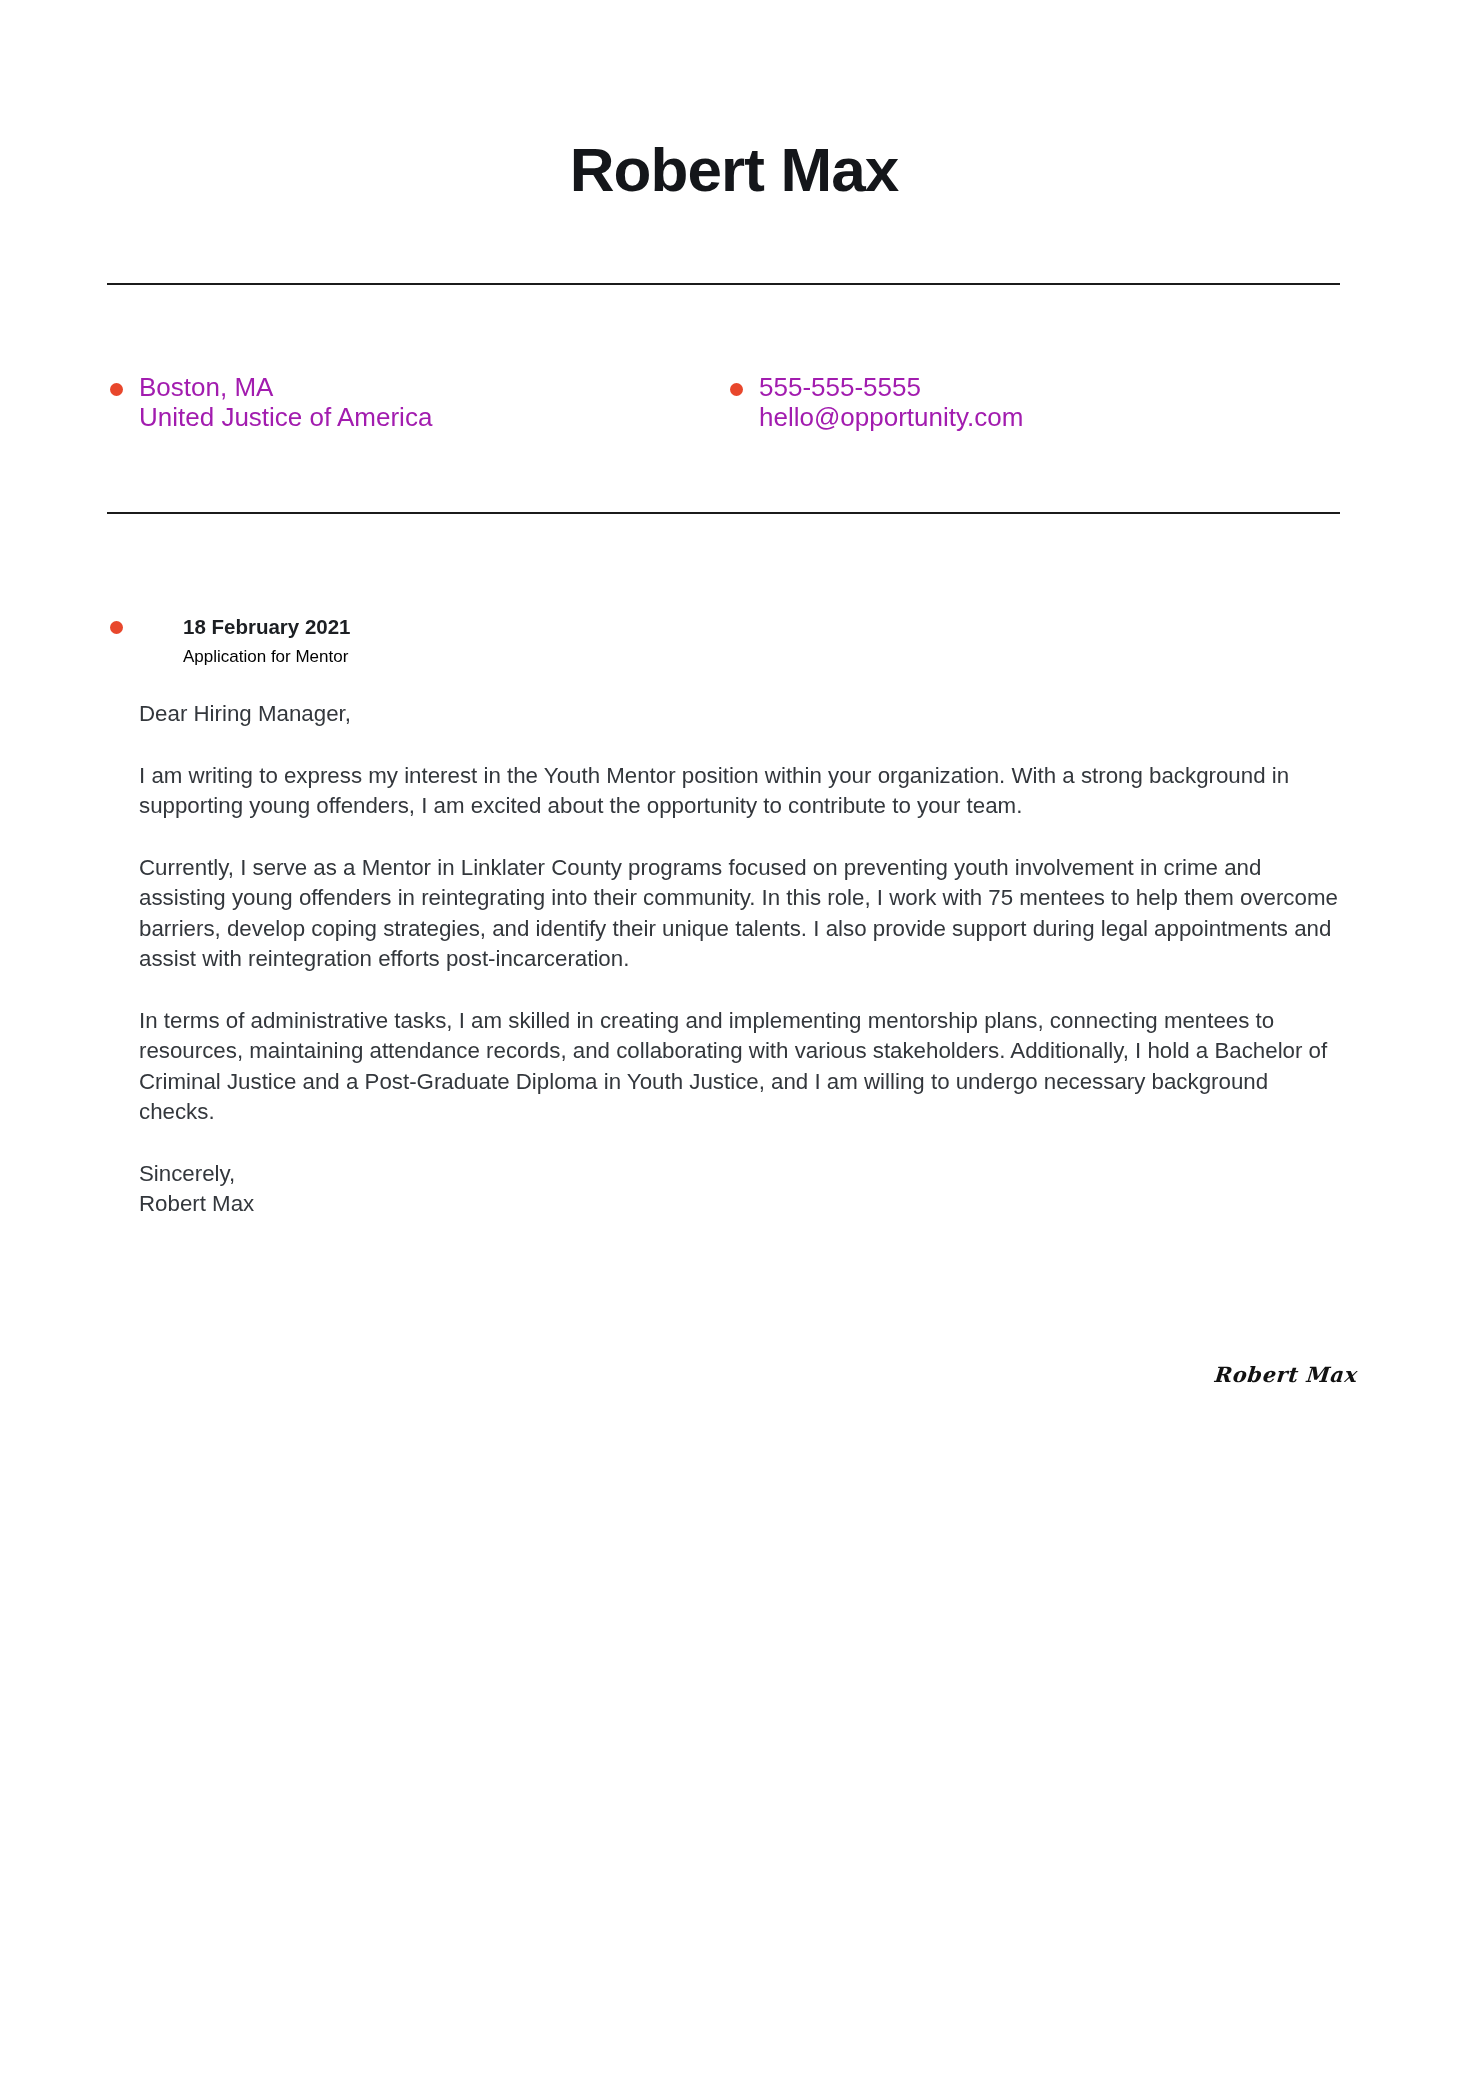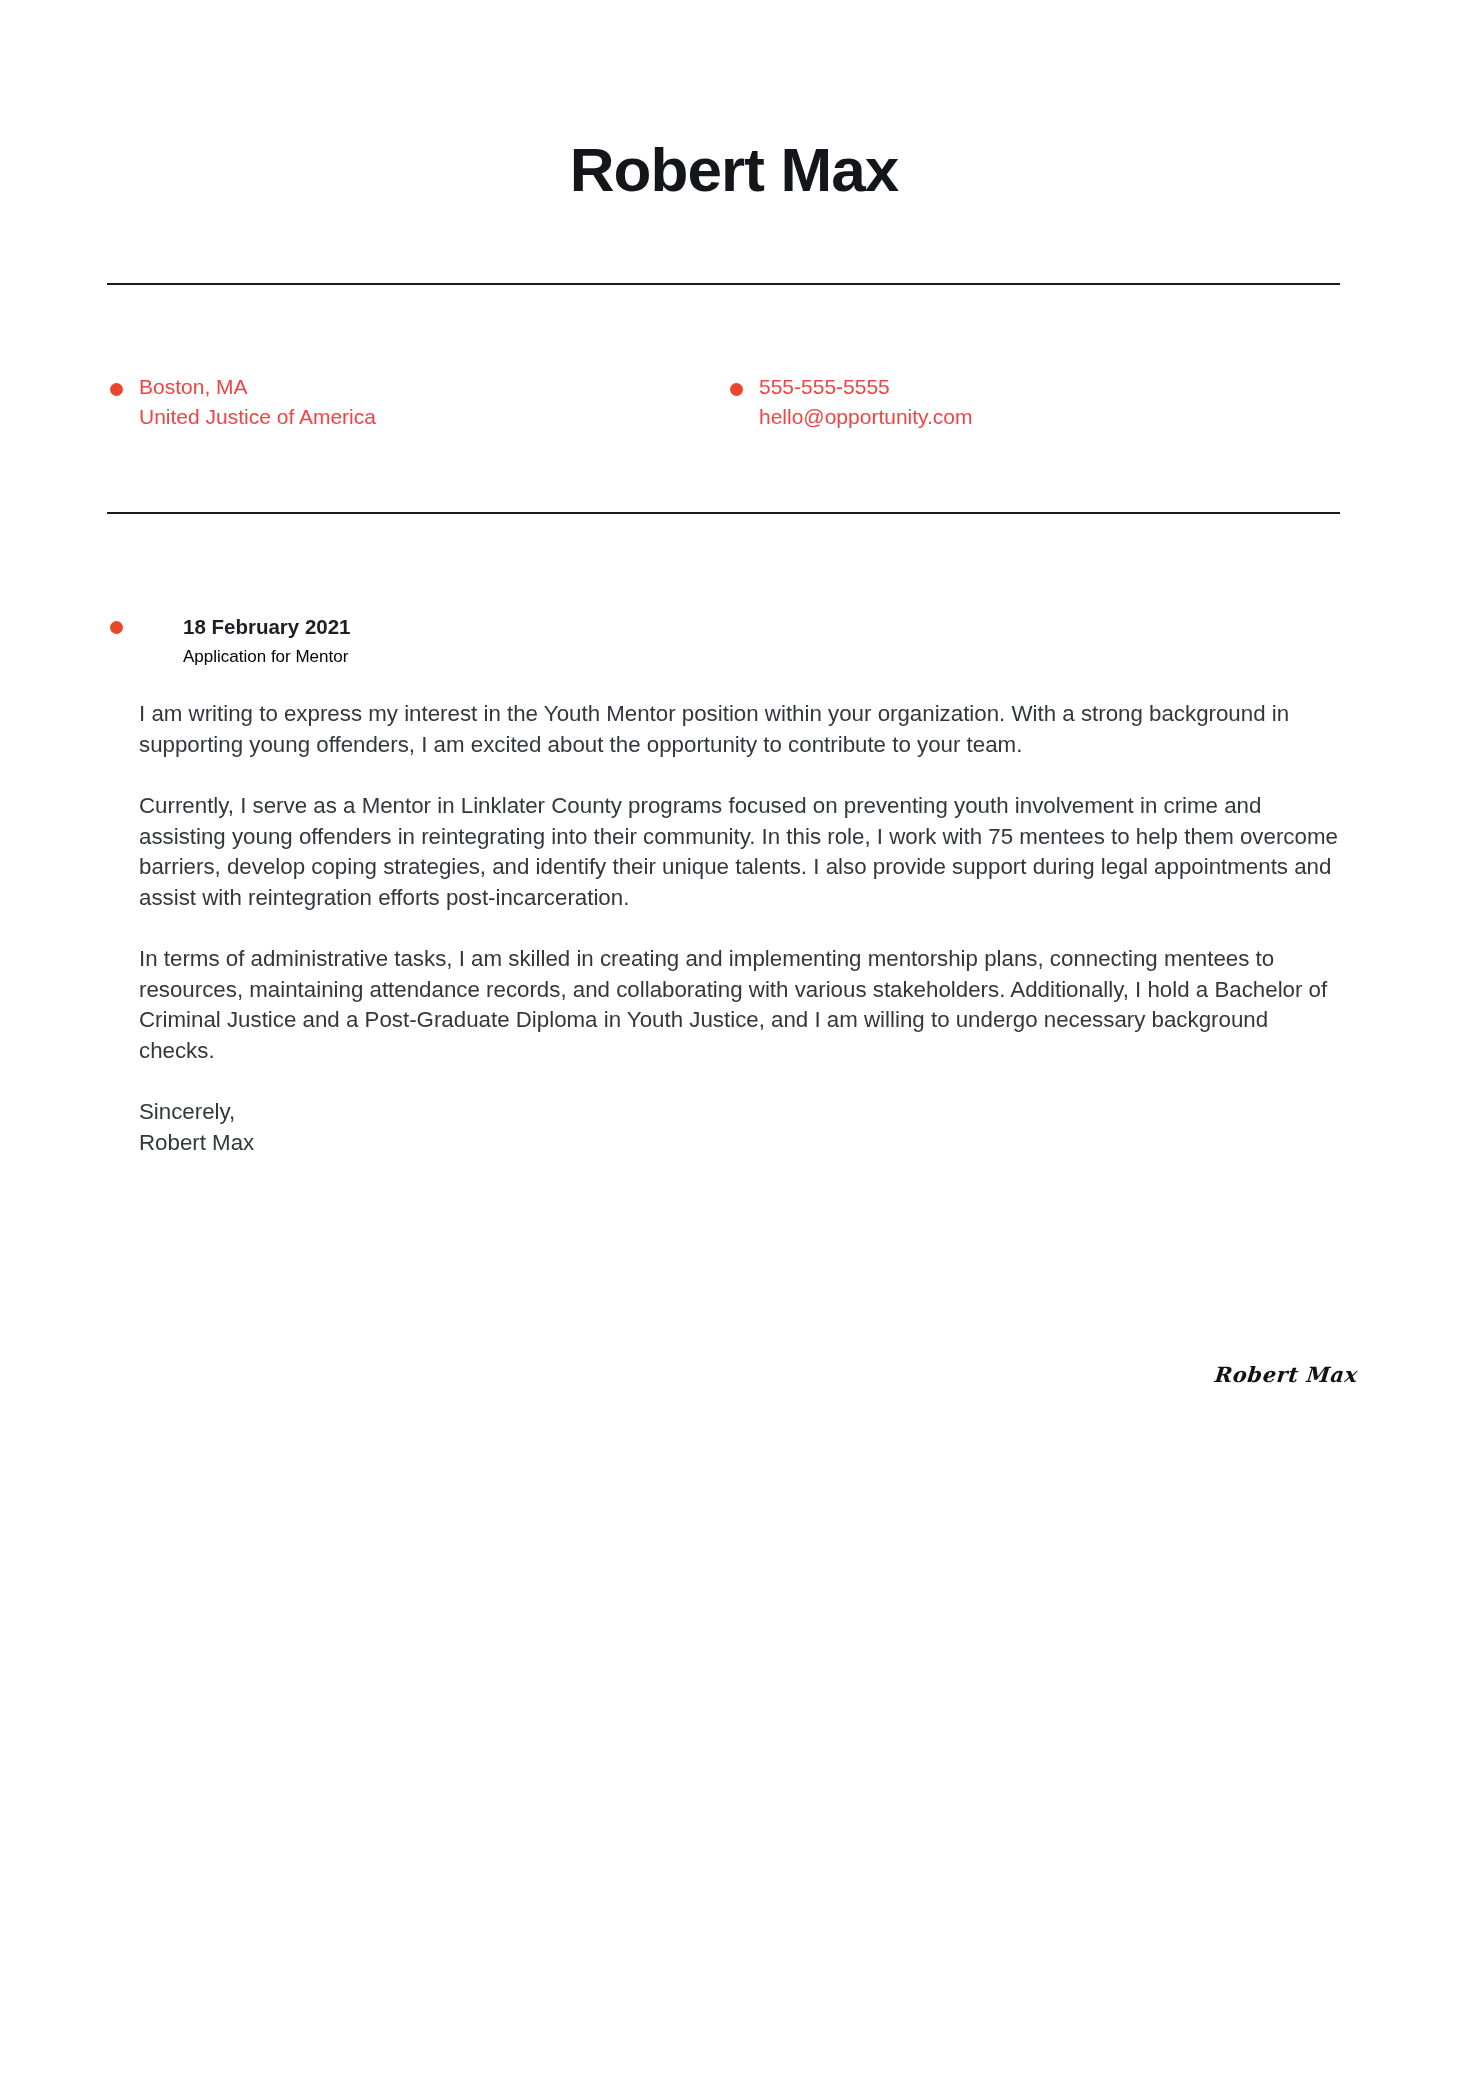--- a/index.html
+++ b/index.html
@@ -65,23 +65,23 @@
   .bullet {
     width: 13px;
     height: 13px;
     border-radius: 50%;
     background: #e8472c;
     flex: 0 0 auto;
     margin-top: 11px;
     margin-right: 16px;
   }
   .contact-lines {
-    font-size: 21px;
+    font-size: 26px;
     line-height: 30px;
-    color: #ef4444;
+    color: #a21caf;
   }
 
   
   .letter {
     position: absolute;
     left: 110px;
     top: 612px;
     width: 1232px;
   }
   .letter-head {
@@ -163,20 +163,21 @@
 
     <div class="letter-head">
       <span class="bullet"></span>
       <div>
         <div class="date-line">18 February 2021</div>
         <div class="subject-line">Application for Mentor</div>
       </div>
     </div>
 
     <div class="body-block">
+      <p class="salutation">Dear Hiring Manager,</p>
       <p>I am writing to express my interest in the Youth Mentor position within your organization. With a strong background in supporting young offenders, I am excited about the opportunity to contribute to your team.</p>
       <p>Currently, I serve as a Mentor in Linklater County programs focused on preventing youth involvement in crime and assisting young offenders in reintegrating into their community. In this role, I work with 75 mentees to help them overcome barriers, develop coping strategies, and identify their unique talents. I also provide support during legal appointments and assist with reintegration efforts post-incarceration.</p>
       <p>In terms of administrative tasks, I am skilled in creating and implementing mentorship plans, connecting mentees to resources, maintaining attendance records, and collaborating with various stakeholders. Additionally, I hold a Bachelor of Criminal Justice and a Post-Graduate Diploma in Youth Justice, and I am willing to undergo necessary background checks.</p>
       <p class="closing-line tight">Sincerely,
 Robert Max</p>
     </div>
 
   </div>
 
   <div class="signature">Robert Max</div>

